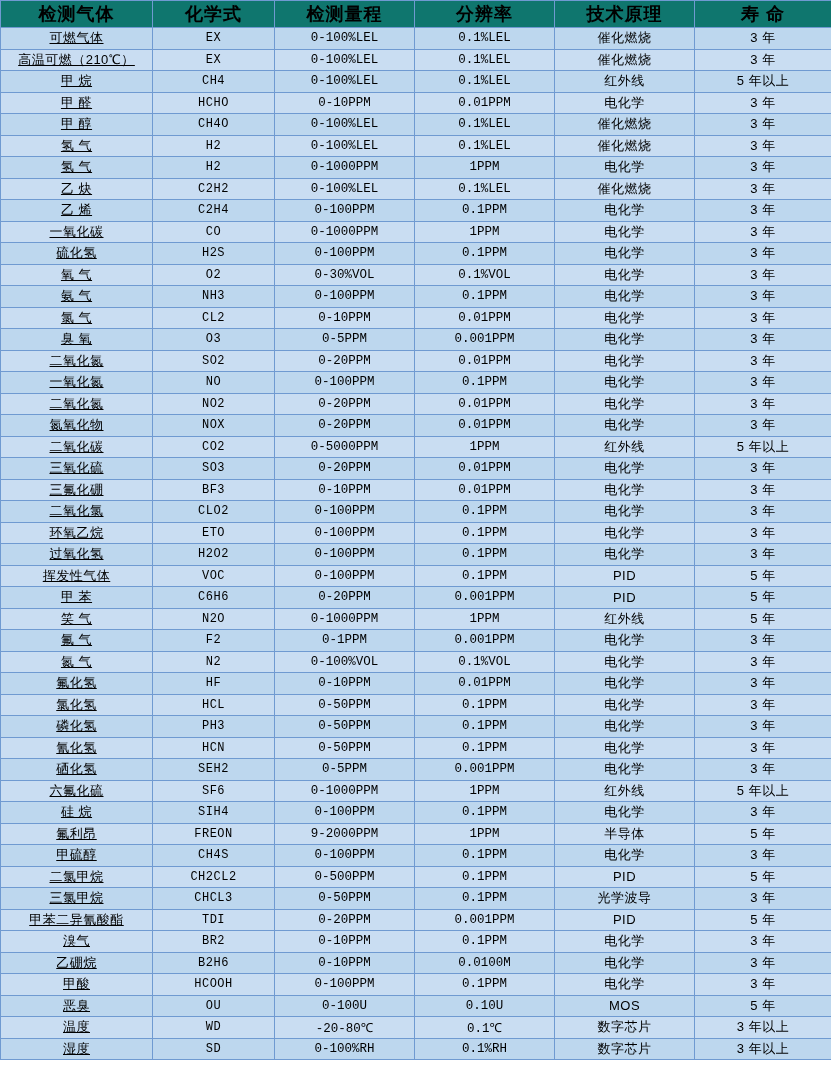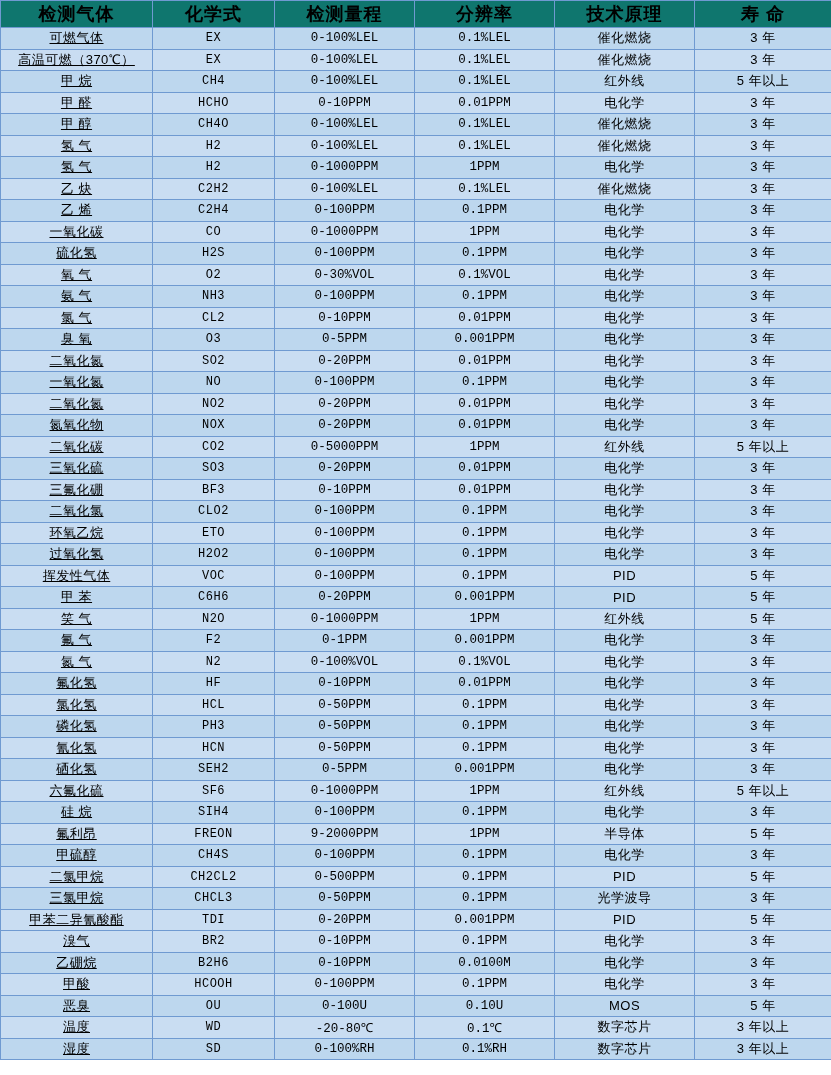--- a/index.html
+++ b/index.html
@@ -95,21 +95,21 @@
   <tbody id="table-body">
       <tr>
         <td class="name">可燃气体</td>
         <td class="sym">EX</td>
         <td class="rng">0-100%LEL</td>
         <td class="res">0.1%LEL</td>
         <td class="tech">催化燃烧</td>
         <td class="life">3 年</td>
       </tr>
       <tr class="alt">
-        <td class="name">高温可燃（370℃）</td>
+        <td class="name">高温可燃（210℃）</td>
         <td class="sym">EX</td>
         <td class="rng">0-100%LEL</td>
         <td class="res">0.1%LEL</td>
         <td class="tech">催化燃烧</td>
         <td class="life">3 年</td>
       </tr>
       <tr>
         <td class="name">甲 烷</td>
         <td class="sym">CH4</td>
         <td class="rng">0-100%LEL</td>

